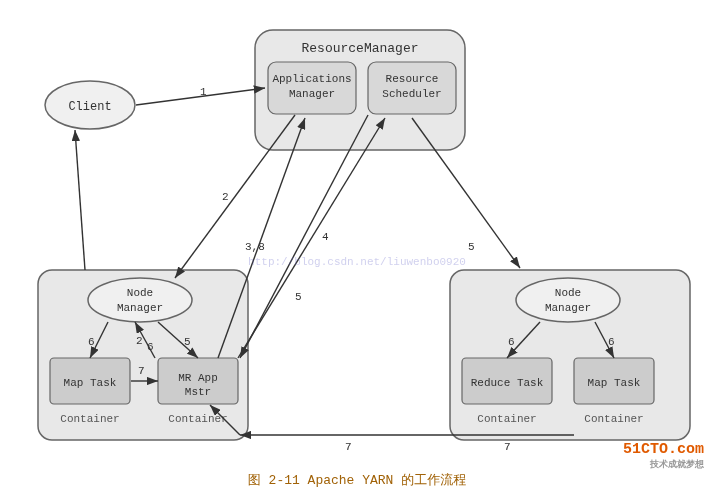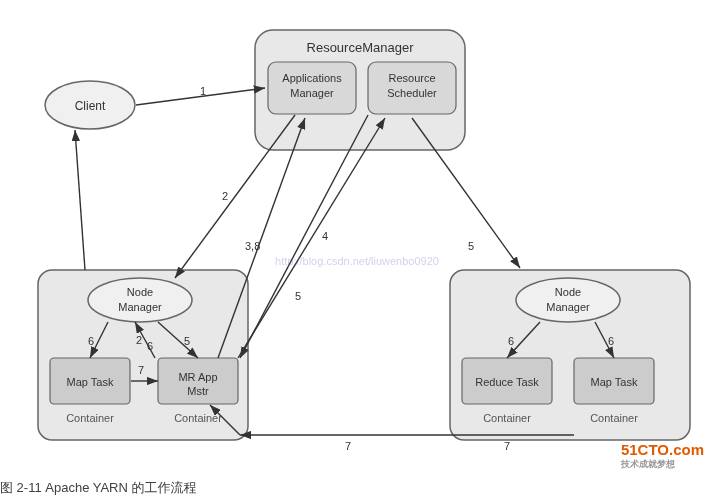--- a/index.html
+++ b/index.html
@@ -9,47 +9,49 @@
       width: 714px;
       height: 501px;
       overflow: hidden;
       position: relative;
     }
     .diagram-container {
       width: 714px;
       height: 501px;
       position: relative;
       background: #fff;
+      font-family: Liberation Mono, monospace;
     }
     svg.diagram-svg {
       position: absolute;
       top: 0; left: 0;
       width: 714px;
       height: 501px;
     }
     .caption {
       position: absolute;
-      bottom: 4px;
+      bottom: 12px;
       left: 0; right: 0;
+      text-align: center;
       font-size: 13px;
-      color: #404040;
+      color: #a16207;
     }
     .logo-51cto {
       position: absolute;
       bottom: 30px;
       right: 10px;
       font-size: 15px;
       font-weight: bold;
       color: #e05a00;
       margin-left: 39px;
     }
     .logo-sub {
       font-size: 9px;
       color: #999;
-      text-align: left;
+      text-align: right;
     }
   </style>
 </head>
 <body>
 
 <div class="diagram-container">
   <svg class="diagram-svg" xmlns="http://www.w3.org/2000/svg">
     <defs>
       <marker id="arrowhead" markerWidth="8" markerHeight="6" refX="8" refY="3" orient="auto">
         <polygon points="0 0, 8 3, 0 6" fill="#333"></polygon>

